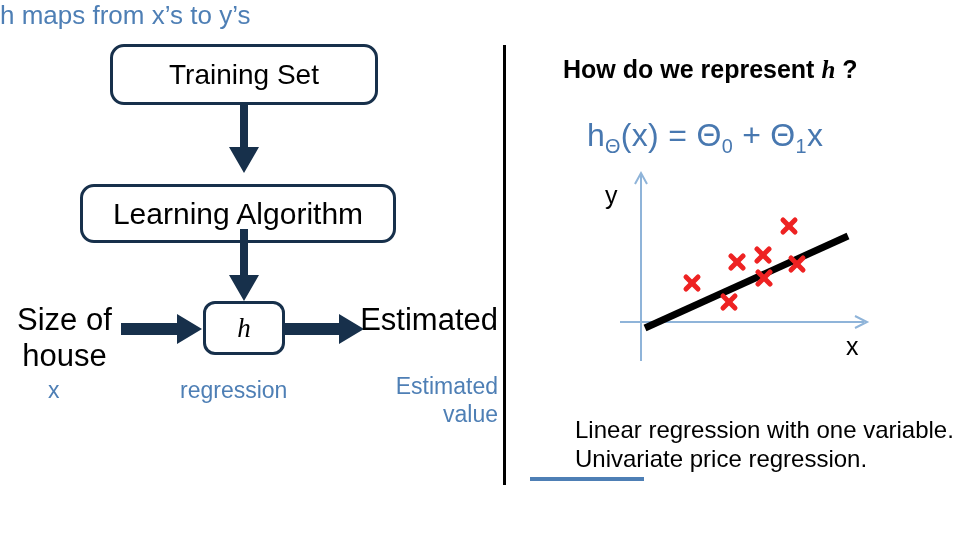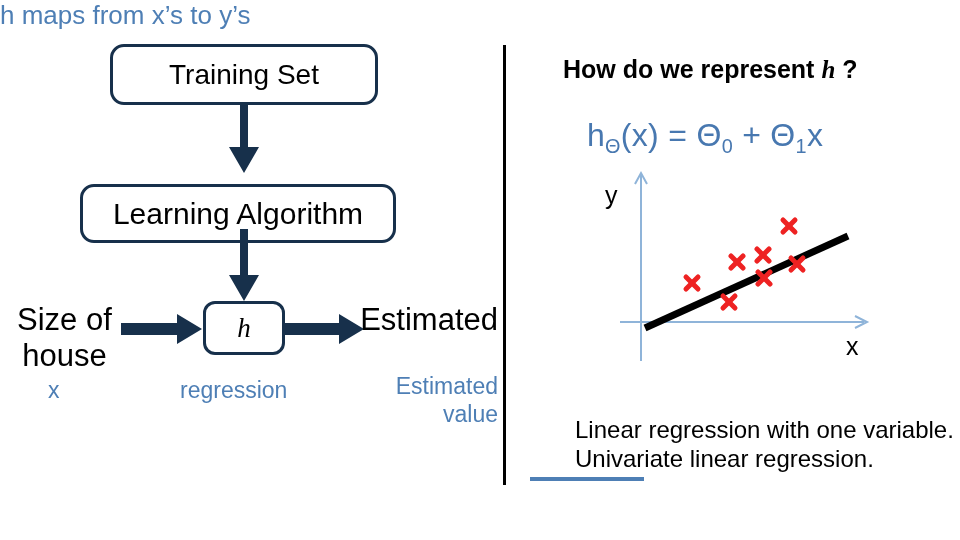--- a/index.html
+++ b/index.html
@@ -258,19 +258,19 @@
           <line x1="223" y1="93" x2="211" y2="105"></line>
         </g>
     </g>
   </svg>
 
   <div id="axis-label-y">y</div>
   <div id="axis-label-x">x</div>
 
   <div id="summary-text">
     <div>Linear regression with one variable.</div>
-    <div>Univariate linear regression.</div>
+    <div>Univariate price regression.</div>
   </div>
   <div id="uni-underline"></div>
 
   <div id="credit">Andrew Ng</div>
 
 </div>
 
 </body></html>

